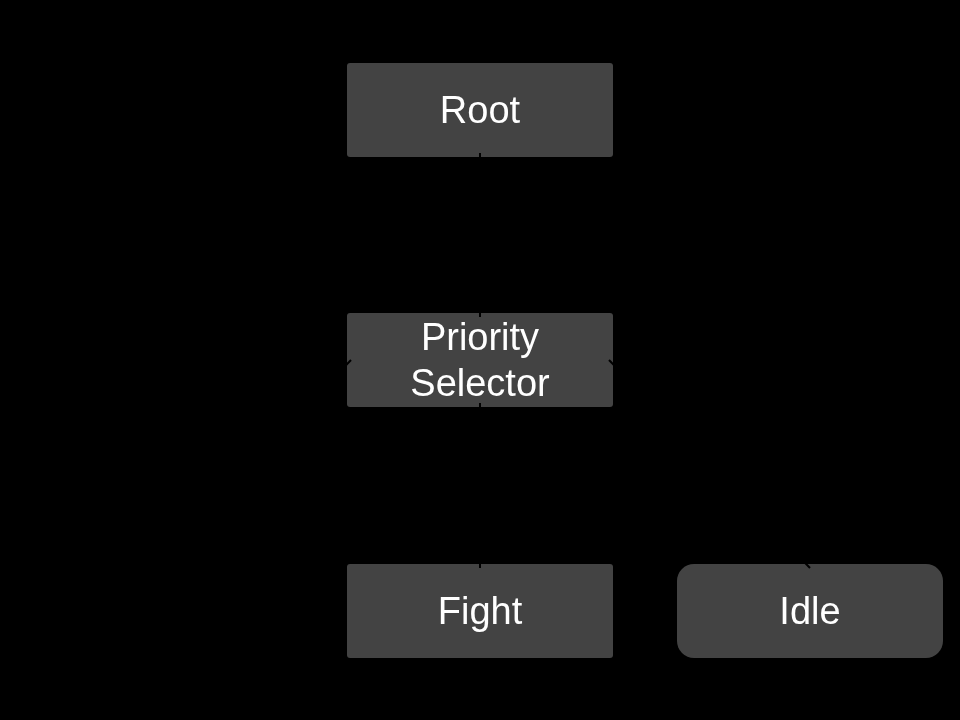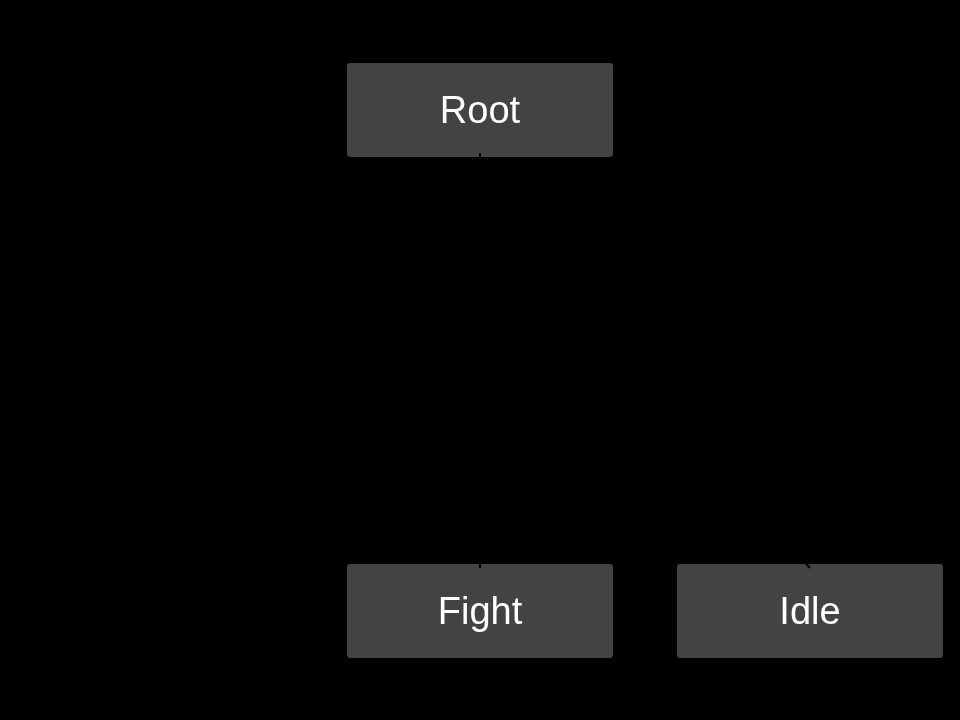--- a/index.html
+++ b/index.html
@@ -32,21 +32,21 @@
     text-align: center;
     font-size: 38px;
     line-height: 1.22;
     box-sizing: border-box;
     padding: 0 8px;
   }
   .node-root     { left: 347px; top: 63px; text-align: right;  }
   .node-priority { left: 347px; top: 313px; }
   .node-escape   { left: 18px;  top: 564px; }
   .node-fight    { left: 347px; top: 564px; }
-  .node-idle     { left: 677px; top: 564px; }
+  .node-idle     { left: 677px; top: 564px; border-radius: 17px; }
   .edges {
     position: absolute;
     left: 0;
     top: 0;
     width: 960px;
     height: 720px;
     pointer-events: none;
   }
   .edge {
     stroke: var(--edge, #000000);
@@ -55,20 +55,23 @@
 </style>
 </head>
 <body>
 
 <div class="stage">
 
   <div class="node node-root">
     <span>Root</span>
   </div>
 
+  <div class="node node-priority">
+    <span>Priority Selector</span>
+  </div>
 
 
   <div class="node node-fight">
     <span>Fight</span>
   </div>
 
   <div class="node node-idle">
     <span>Idle</span>
   </div>
 

